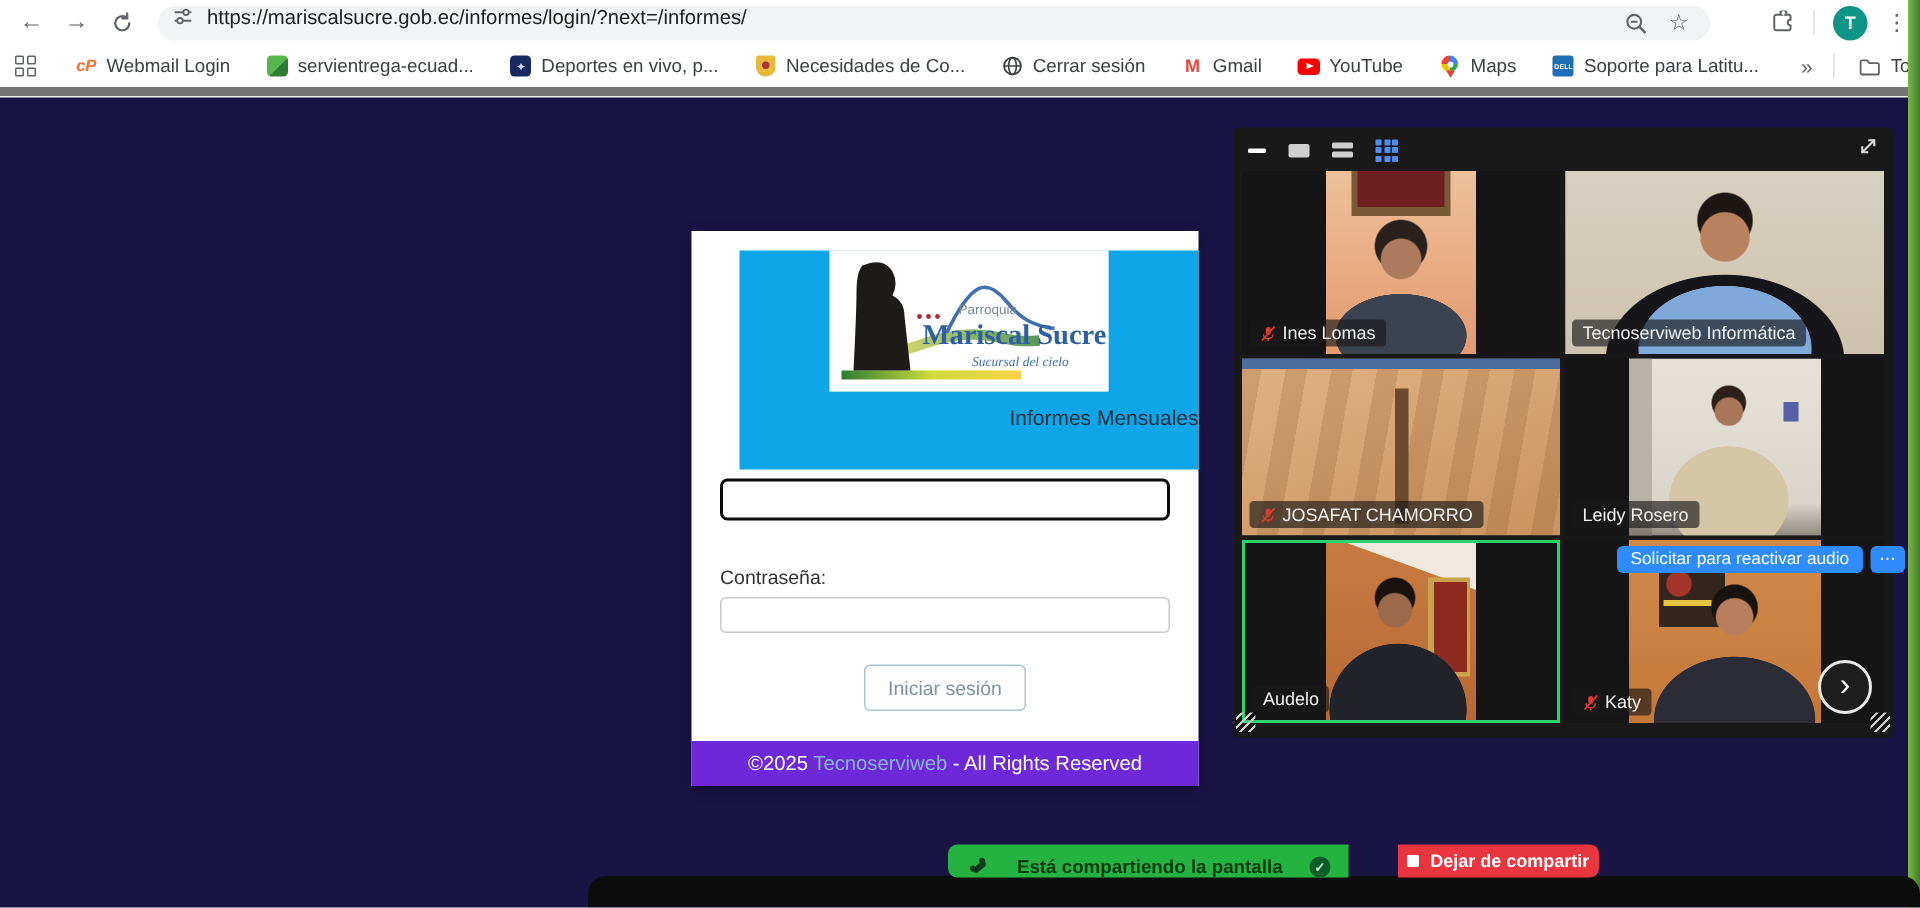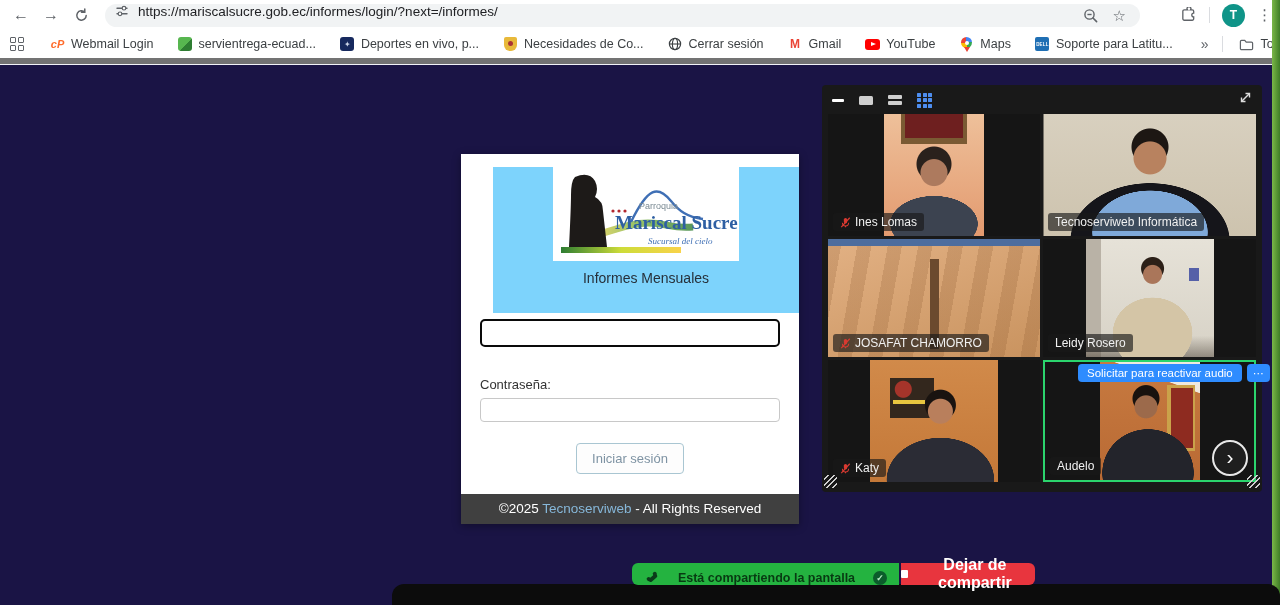--- a/index.html
+++ b/index.html
@@ -53,34 +53,34 @@
   .bm-chevron { color:#5f6368; font-size:14px; margin:0 14px 0 4px; }
   .bm-right { margin-left:auto; display:flex; align-items:center; }
   .bm-right .bm-item { margin-right:16px; }
 
   
   .content { position:absolute; left:0; top:64px; width:1280px; height:541px; background:#1a1445; border-top:1px solid #f2f2f7; }
 
   
   .card { position:absolute; left:461px; top:89px; width:338px; height:370px; background:#fff;
           box-shadow:0 2px 8px rgba(0,0,0,.35); }
-  .card-head { height:146px; background:#7dd3fc; text-align:center;margin-left:32px; }
+  .card-head { height:146px; background:#0ea5e9; text-align:right;margin-left:32px; }
   .logo-box { width:186px; height:94px; background:#fff; margin:13px auto 0; display:block; }
   .card-sub { font-size:14px; color:#26303a; margin-top:9px; }
   .card-body { padding:0 19px; }
   .f-label { display:block; font-size:13px; color:#333; margin-top:31px; }
   .f-label2 { display:block; font-size:13px; color:#333; margin-top:30px; }
   .inp-user { width:100%; height:28px; border:2px solid #0a0a0a; border-radius:5px; margin-top:6px;
               outline:none; font-size:13px; padding:0 8px; }
   .inp-pass { width:100%; height:24px; border:1px solid #c8c8c8; border-radius:4px; margin-top:6px;
               outline:none; font-size:13px; padding:0 8px; }
   .btn-row { text-align:center; margin-top:21px; }
   .login-btn { font-family:"Liberation Sans",sans-serif; font-size:13px; color:#7e93a3; background:#fdfdfd;
                border:1px solid #a9c6d2; border-radius:4px; padding:7px 15px; }
-  .card-foot { position:absolute; left:0; bottom:0; width:100%; height:30px; background:#404040;
+  .card-foot { position:absolute; left:0; bottom:0; width:100%; height:30px; background:#6d28d9;
                color:#fff; font-size:13.5px; text-align:center; line-height:30px; }
   .card-foot a { color:#86b7d9; text-decoration:none; }
 
   
   .meet { position:absolute; left:822px; top:85px; width:440px; height:407px; background:#191919; border-radius:4px; }
   .meet-controls { position:absolute; left:10px; top:7px; display:flex; align-items:center; gap:15px; height:16px; }
   .mc-min { width:12px; height:3px; background:#fff; border-radius:1px; }
   .mc-rect { width:14px; height:9px; background:#cfcfcf; border-radius:1.5px; }
   .mc-stack { display:flex; flex-direction:column; gap:2px; }
   .mc-stack div { width:14px; height:4px; background:#cfcfcf; border-radius:1px; }
@@ -164,23 +164,23 @@
                 border-radius:6px 0 0 6px; display:flex; align-items:flex-end; color:#083a12;
                 font-size:12.5px; font-weight:bold; z-index:8; }
   .share-pill .label { flex:1; text-align:center; }
   .phone-ic { width:14px; height:14px; margin-left:14px; position:relative; transform:rotate(-40deg); }
   .phone-ic::before { content:""; position:absolute; left:2px; top:5px; width:10px; height:4px;
                       border-radius:2px; background:#0b3b1a; }
   .phone-ic::after { content:""; position:absolute; left:1px; top:3px; width:4px; height:4px; border-radius:50%;
                      background:#0b3b1a; box-shadow:8px 0 0 #0b3b1a; }
   .shield-ic { width:14px; height:14px; border-radius:50%; background:#0b5c2b; color:#bdf0c9;
                font-size:9px; display:flex; align-items:center; justify-content:center; margin-right:12px; }
-  .stop-btn { position:absolute; left:901px; top:563px; width:134px; height:22px; background:#e8353e;
+  .stop-btn { position:absolute; left:932px; top:563px; width:134px; height:22px; background:#e8353e;
               border-radius:0 6px 6px 0; display:flex; align-items:center; justify-content:center; gap:7px;
-              color:#fff; font-size:16px; font-weight:bold; border:none; z-index:8;
+              color:#fff; font-size:12px; font-weight:bold; border:none; z-index:8;
               font-family:"Liberation Sans",sans-serif; }
   .stop-sq { width:8px; height:8px; background:#fff; border-radius:1px; }
 </style>
 </head>
 <body>
 
 <div id="screen">
 
   <div class="toolbar">
     <div class="nav-ic" style="margin-left:6px">←</div>
@@ -406,38 +406,38 @@
         </div>
       </div>
 
       <div class="tile">
         <div class="vid w128 v-leidy"></div>
         <div class="nametag">
             <span>Leidy Rosero</span>
           </div>
       </div>
 
+      <div class="tile active">
+        <div class="vid w100 v-audelo"></div>
+        <div class="nametag">
+            <span>Audelo</span>
+          </div>
+      </div>
+
       <div class="tile">
         <div class="vid w128 v-katy"></div>
         <div class="nametag">
           <svg width="11" height="11" viewBox="0 0 12 12">
               <rect x="4.2" y="1" width="3.6" height="6" rx="1.8" fill="#d93a31"></rect>
               <path d="M2.6 6.3a3.4 3.4 0 0 0 6.8 0" fill="none" stroke="#d93a31" stroke-width="1.1"></path>
               <line x1="6" y1="9.7" x2="6" y2="11.2" stroke="#d93a31" stroke-width="1.1"></line>
               <line x1="1.4" y1="11" x2="10.6" y2="0.8" stroke="#d93a31" stroke-width="1.3"></line>
             </svg>
           <span>Katy</span>
         </div>
-      </div>
-
-      <div class="tile active">
-        <div class="vid w100 v-audelo"></div>
-        <div class="nametag">
-            <span>Audelo</span>
-          </div>
       </div>
     </div>
 
     <div class="unmute-row">
       <button class="unmute-btn">Solicitar para reactivar audio</button>
       <button class="more-btn">⋯</button>
     </div>
 
     <div class="nav-next">›</div>
     <div class="rsz rsz-bl"></div>

